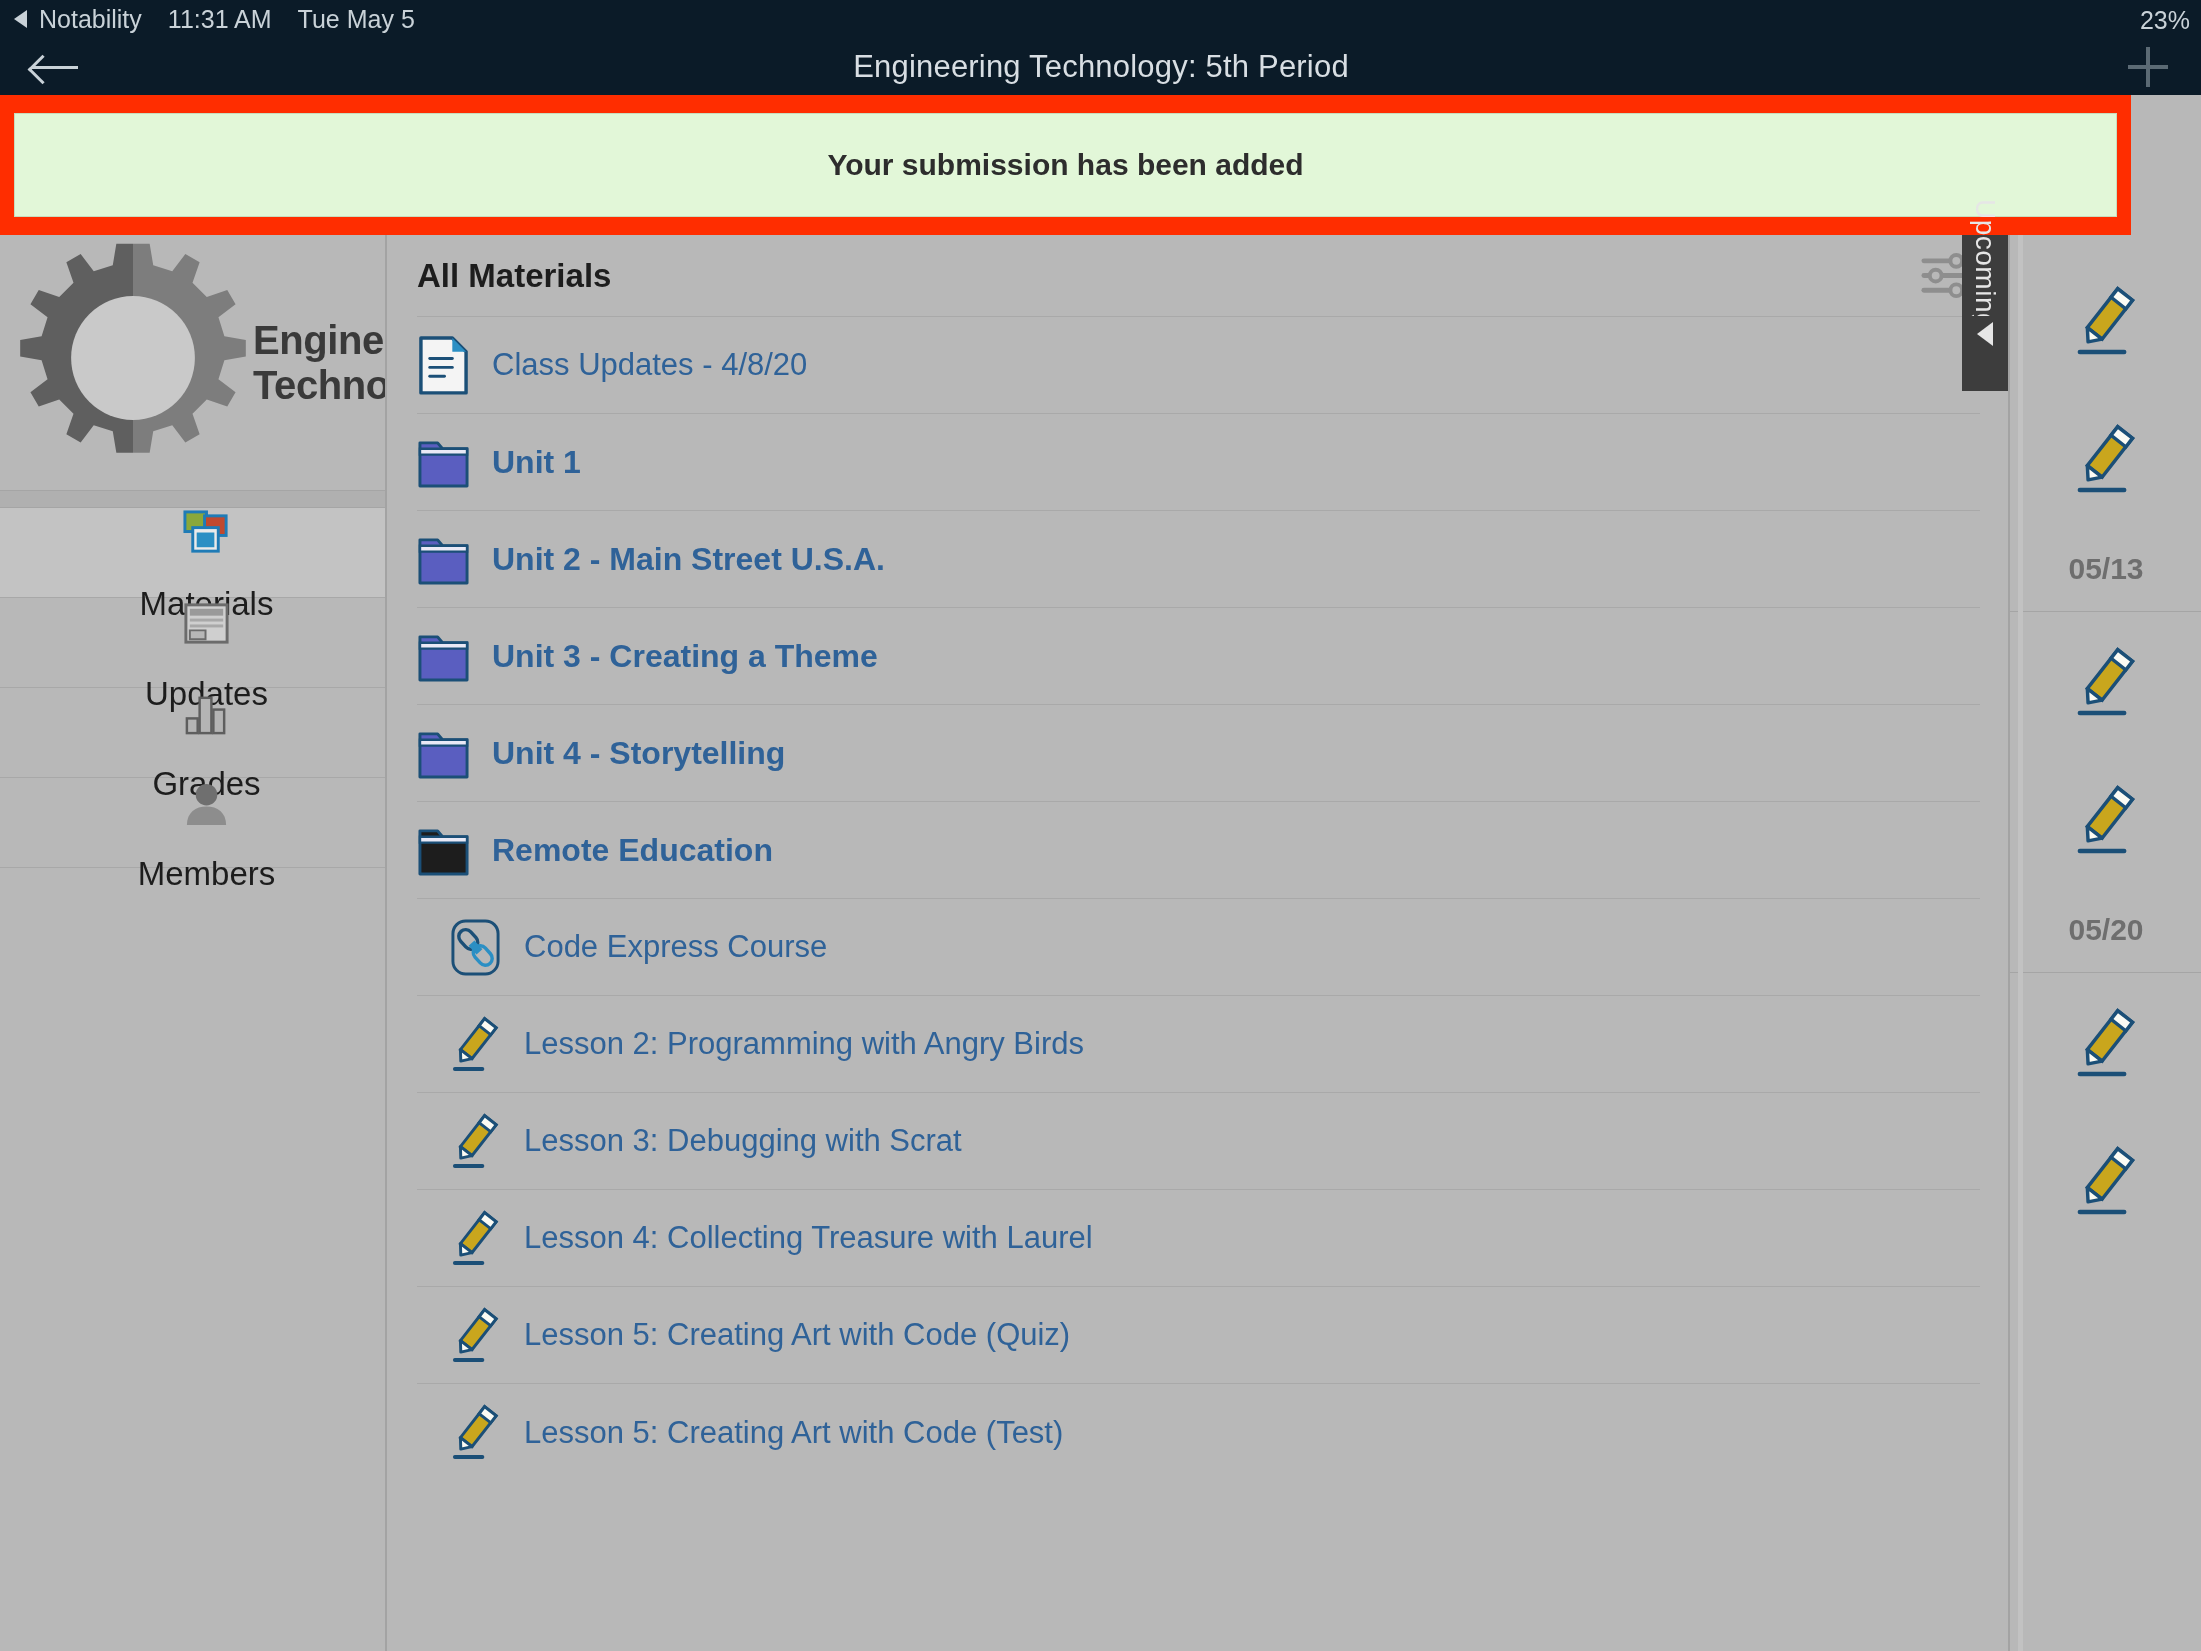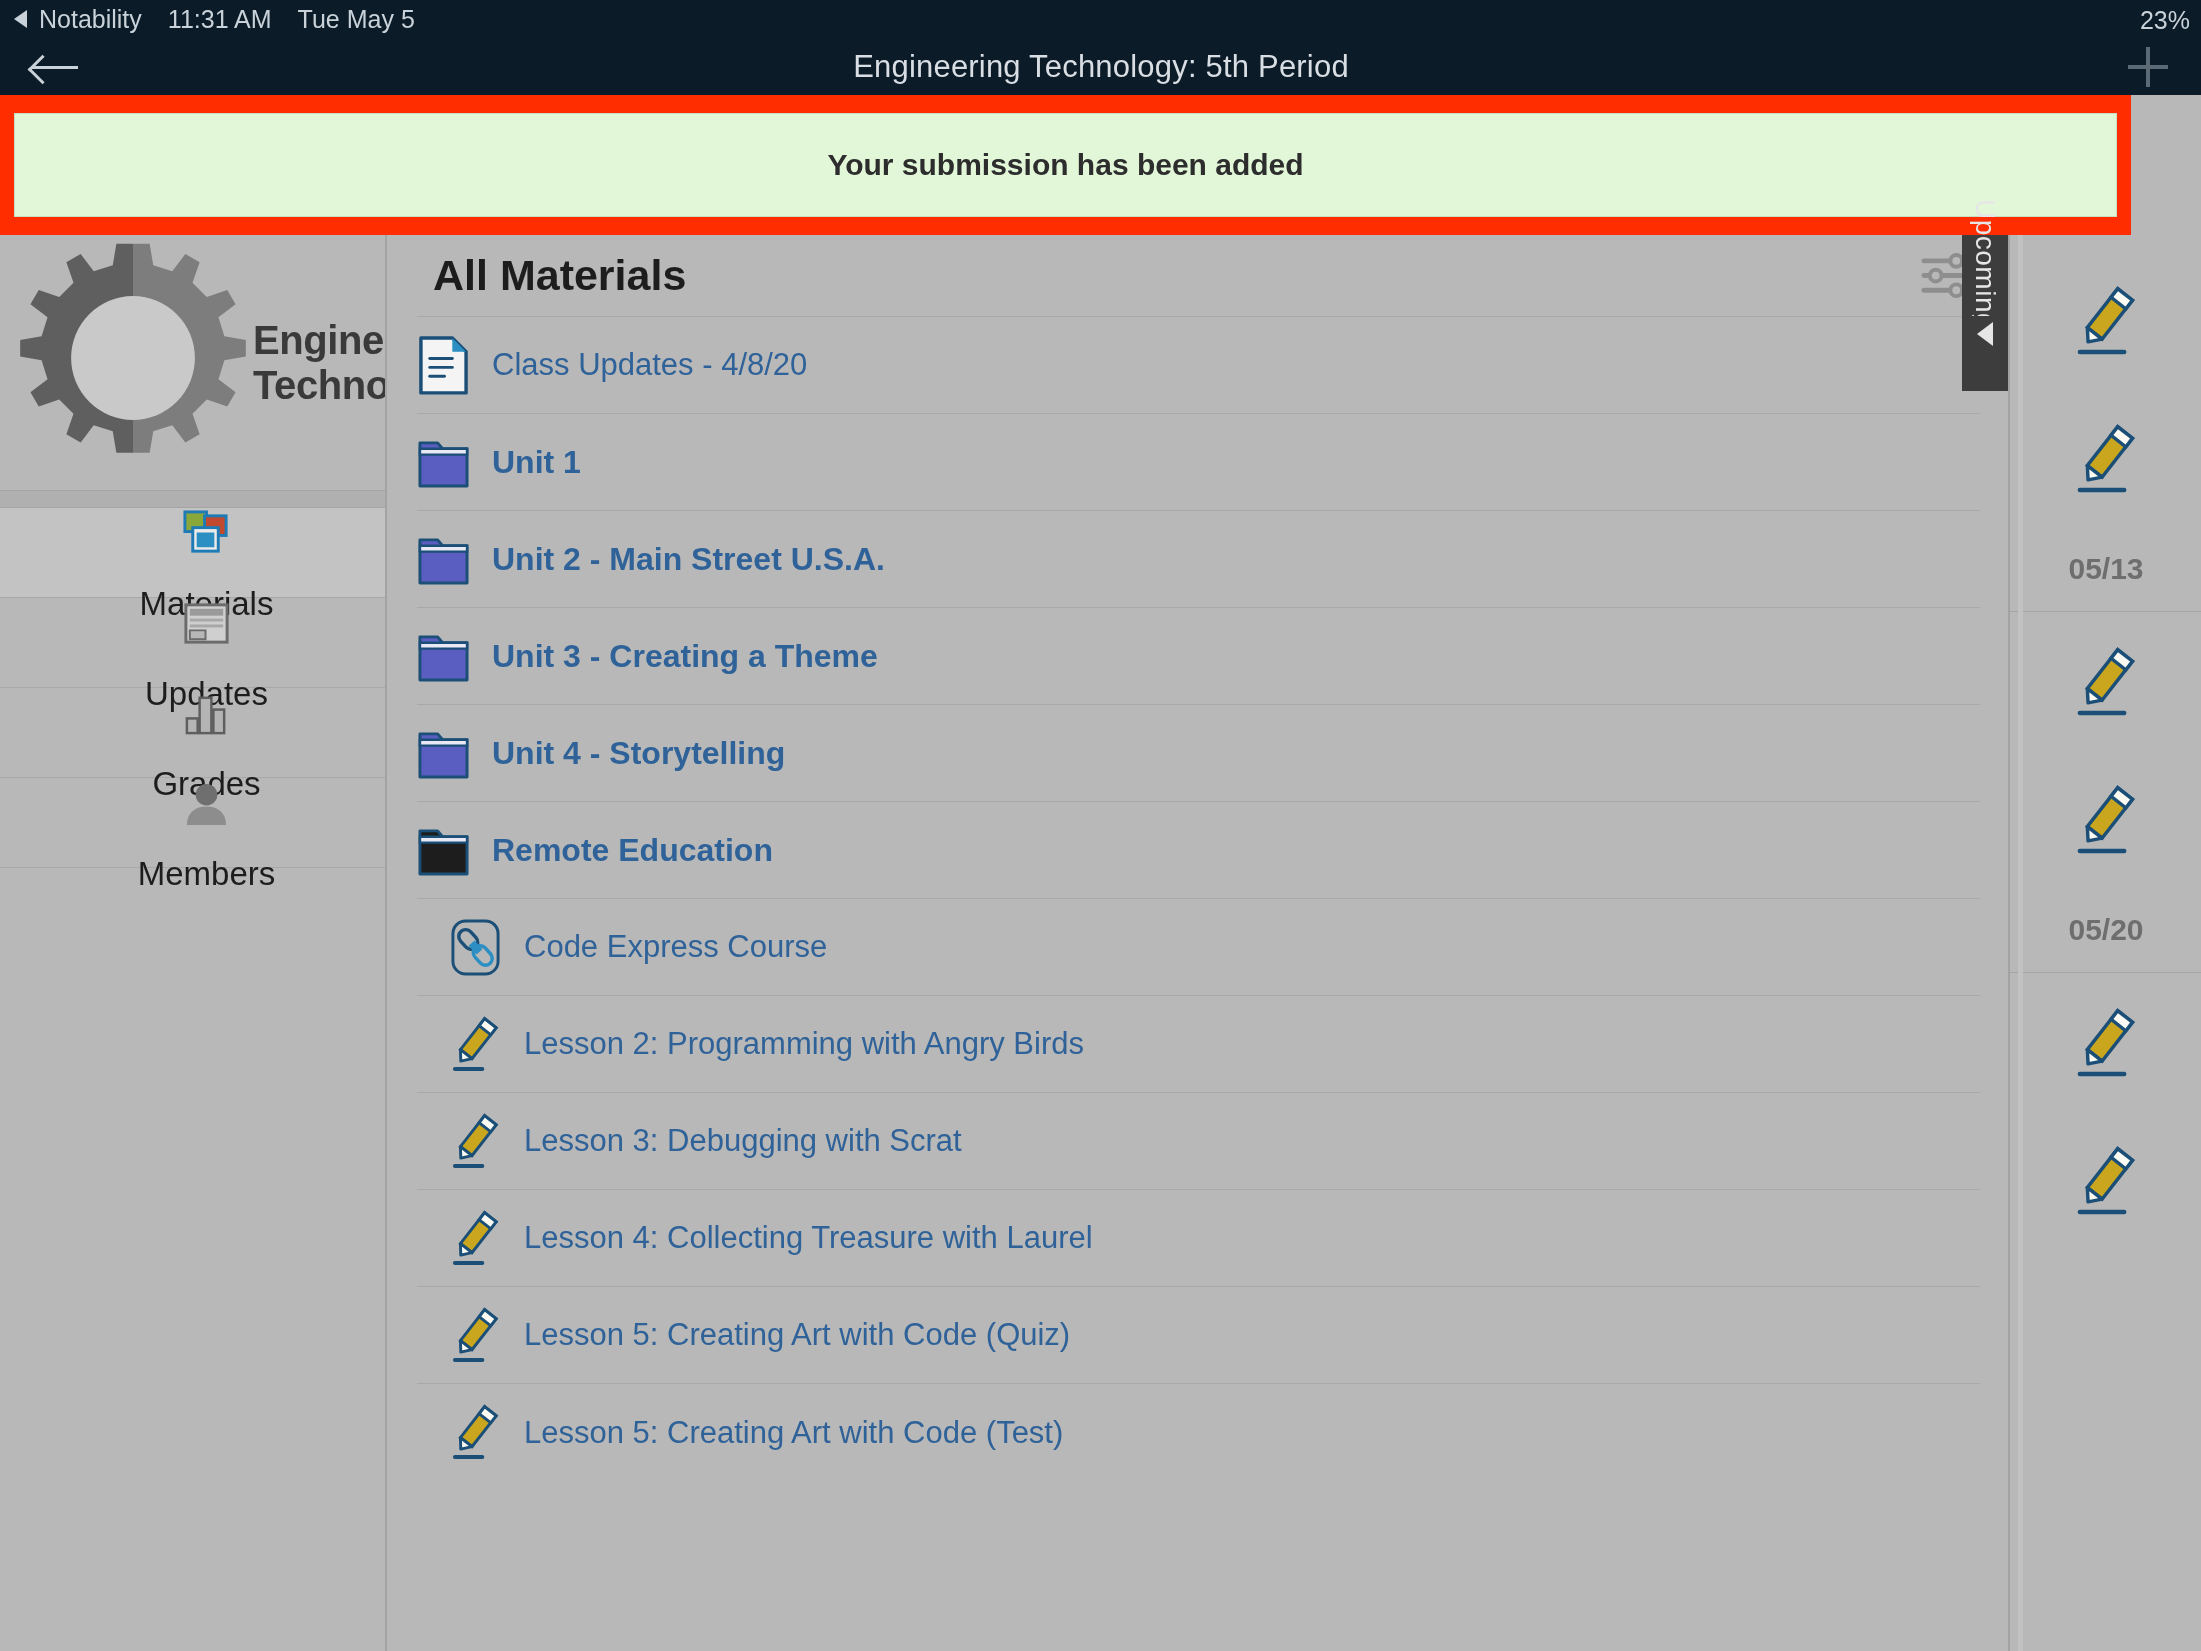--- a/index.html
+++ b/index.html
@@ -127,21 +127,21 @@
 
   
   .content {
     position: absolute; left: 389px; top: 235px; right: 194px; bottom: 0;
     background: #b8b8b8; overflow: hidden;
   }
   .content-head {
     height: 81px; display: flex; align-items: center;
     padding: 0 36px 0 28px;
   }
-  .content-title { font-size: 43px; font-weight: bold; color: #1d1d1d; margin-left: 16px; }
+  .content-title { font-size: 33px; font-weight: bold; color: #1d1d1d; }
   .sliders { margin-left: auto; width: 53px; height: 48px; }
   .hrule { height: 1px; background: #a9a9a9; margin: 0 28px; }
 
   .row {
     display: flex; align-items: center; height: 97px;
     margin: 0 28px; border-bottom: 1px solid #a9a9a9;
     gap: 22px;
   }
   .row:last-child { border-bottom: none; }
   .row .ico { width: 53px; height: 61px; flex: none;

